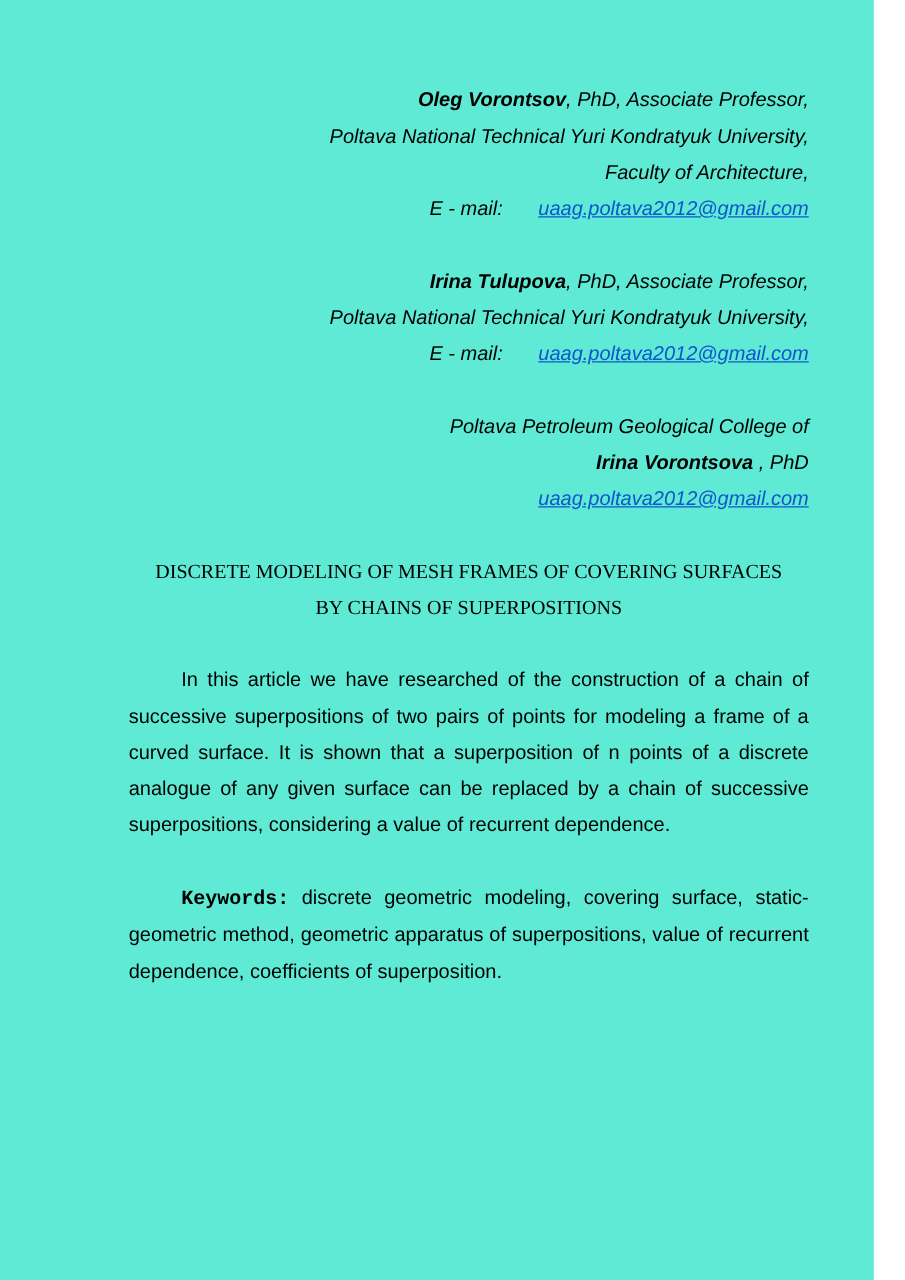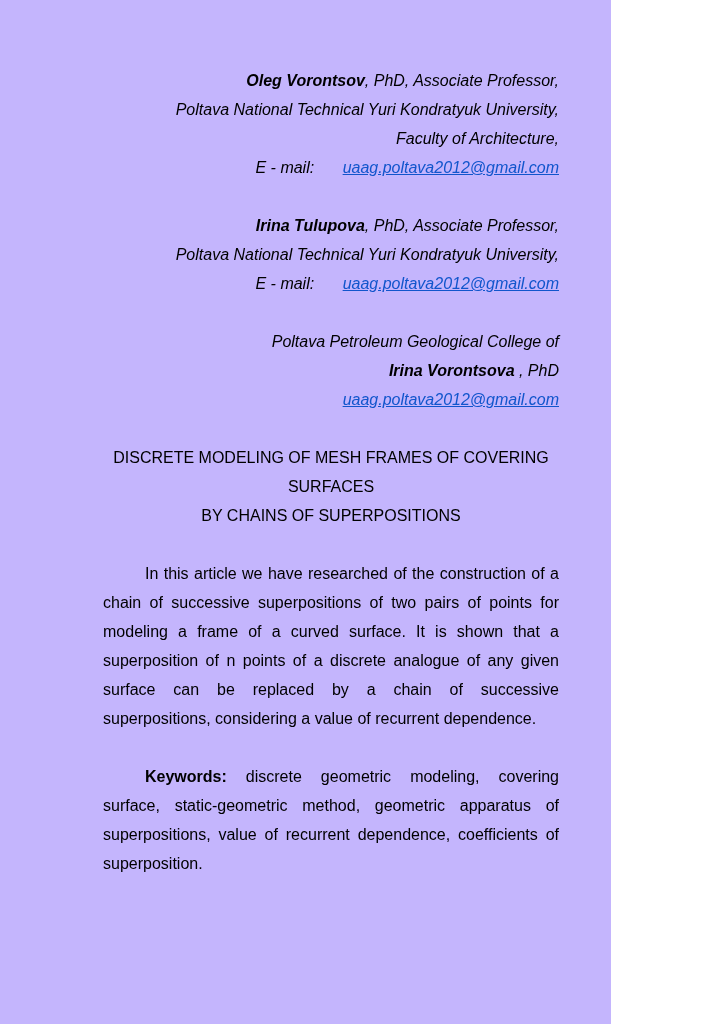--- a/index.html
+++ b/index.html
@@ -3,48 +3,48 @@
 <meta charset="utf-8">
 <style>
   * { box-sizing: border-box; }
   html, body {
     margin: 0;
     padding: 0;
     background: #ffffff;
   }
   .page {
     position: relative;
-    width: 611px;
+    width: 699px;
     height: 1024px;
-    background: #c4b5fd;
+    background: #5eead4;
     padding: 66px 52px 12px 103px;
     font-family: "Liberation Sans", sans-serif;
     font-size: 16px;
     line-height: 29px;
     color: #000000;
     overflow: hidden;
   }
   p { margin: 0; }
   .right  { text-align: right; }
-  .center { text-align: center; }
+  .center { text-align: center; font-family: Liberation Serif, serif; }
   .ital   { font-style: italic; }
   .author-block { margin-bottom: 29px; }
   .author-name  { font-weight: bold; font-style: italic; }
   .email-link {
     text-decoration: underline;
     cursor: pointer;
     margin-left: 24px;
   }
   .title-block { margin-bottom: 29px; }
   .para {
     text-align: justify;
     text-indent: 42px;
     margin-bottom: 29px;
   }
-  .kw-label { font-weight: bold; }
+  .kw-label { font-weight: bold; font-family: Liberation Mono, monospace; }
 </style>
 </head>
 <body>
 
 <div class="page">
 
   <div class="author-block">
     <p class="right"><span class="author-name">Oleg Vorontsov</span><span class="ital">, PhD, Associate Professor,</span></p>
     <p class="right ital">Poltava National Technical Yuri Kondratyuk University,</p>
     <p class="right ital">Faculty of Architecture,</p>

